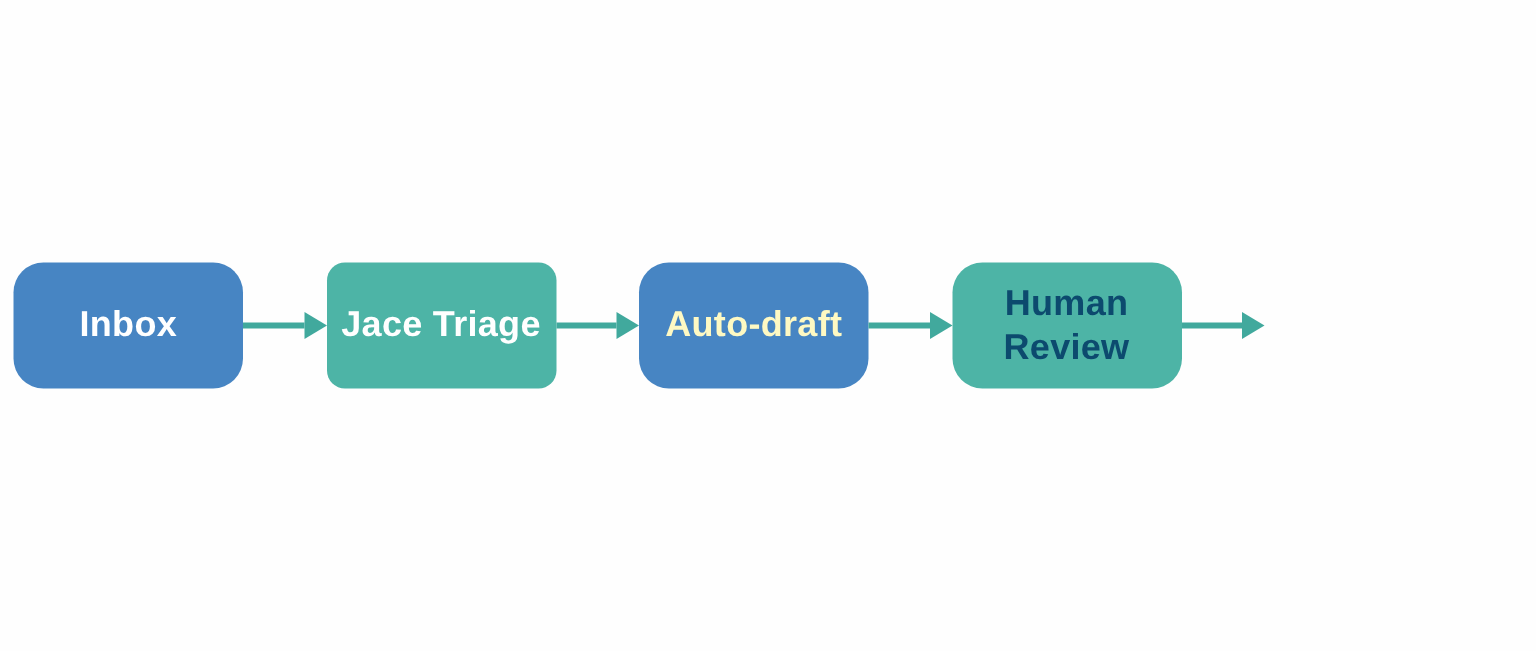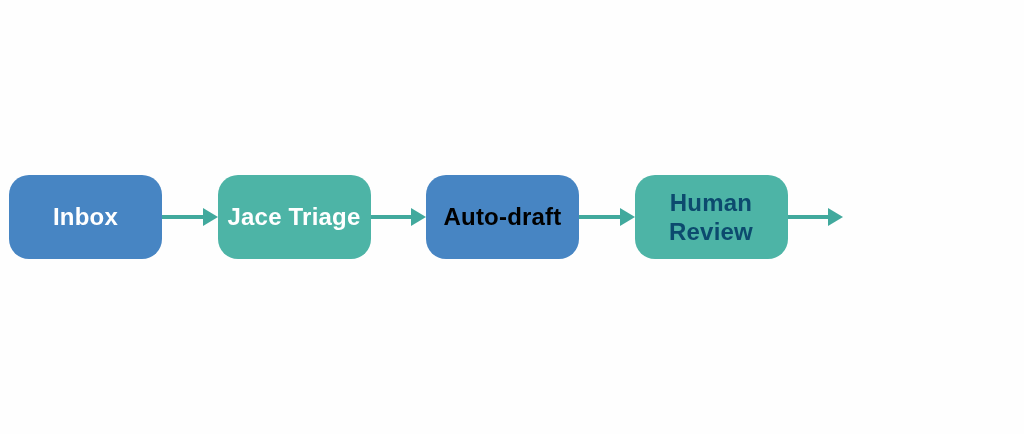--- a/index.html
+++ b/index.html
@@ -76,31 +76,31 @@
 
     <div class="node" style="background: rgb(71, 133, 195);">
       <span class="node-label" style="color: rgb(255, 255, 255);">Inbox</span>
     </div>
 
     <div class="arrow">
       <span class="arrow-shaft" style="background: rgb(65, 169, 157);"></span>
       <span class="arrow-head" style="border-left-color: rgb(65, 169, 157);"></span>
     </div>
 
-    <div class="node" style="background: rgb(77, 180, 166);">
+    <div class="node" style="background: rgb(77, 180, 166); border-radius: 12px;">
       <span class="node-label" style="color: rgb(255, 255, 255);">Jace Triage</span>
     </div>
 
     <div class="arrow">
       <span class="arrow-shaft" style="background: rgb(65, 169, 157);"></span>
       <span class="arrow-head" style="border-left-color: rgb(65, 169, 157);"></span>
     </div>
 
     <div class="node" style="background: rgb(71, 133, 195);">
-      <span class="node-label" style="color: #000000; text-align: right;">Auto-draft</span>
+      <span class="node-label" style="color: #fef9c3; text-align: right;">Auto-draft</span>
     </div>
 
     <div class="arrow">
       <span class="arrow-shaft" style="background: rgb(65, 169, 157);"></span>
       <span class="arrow-head" style="border-left-color: rgb(65, 169, 157);"></span>
     </div>
 
     <div class="node" style="background: rgb(77, 180, 166);">
       <span class="node-label" style="color: #0c4a6e;">Human Review</span>
     </div>

